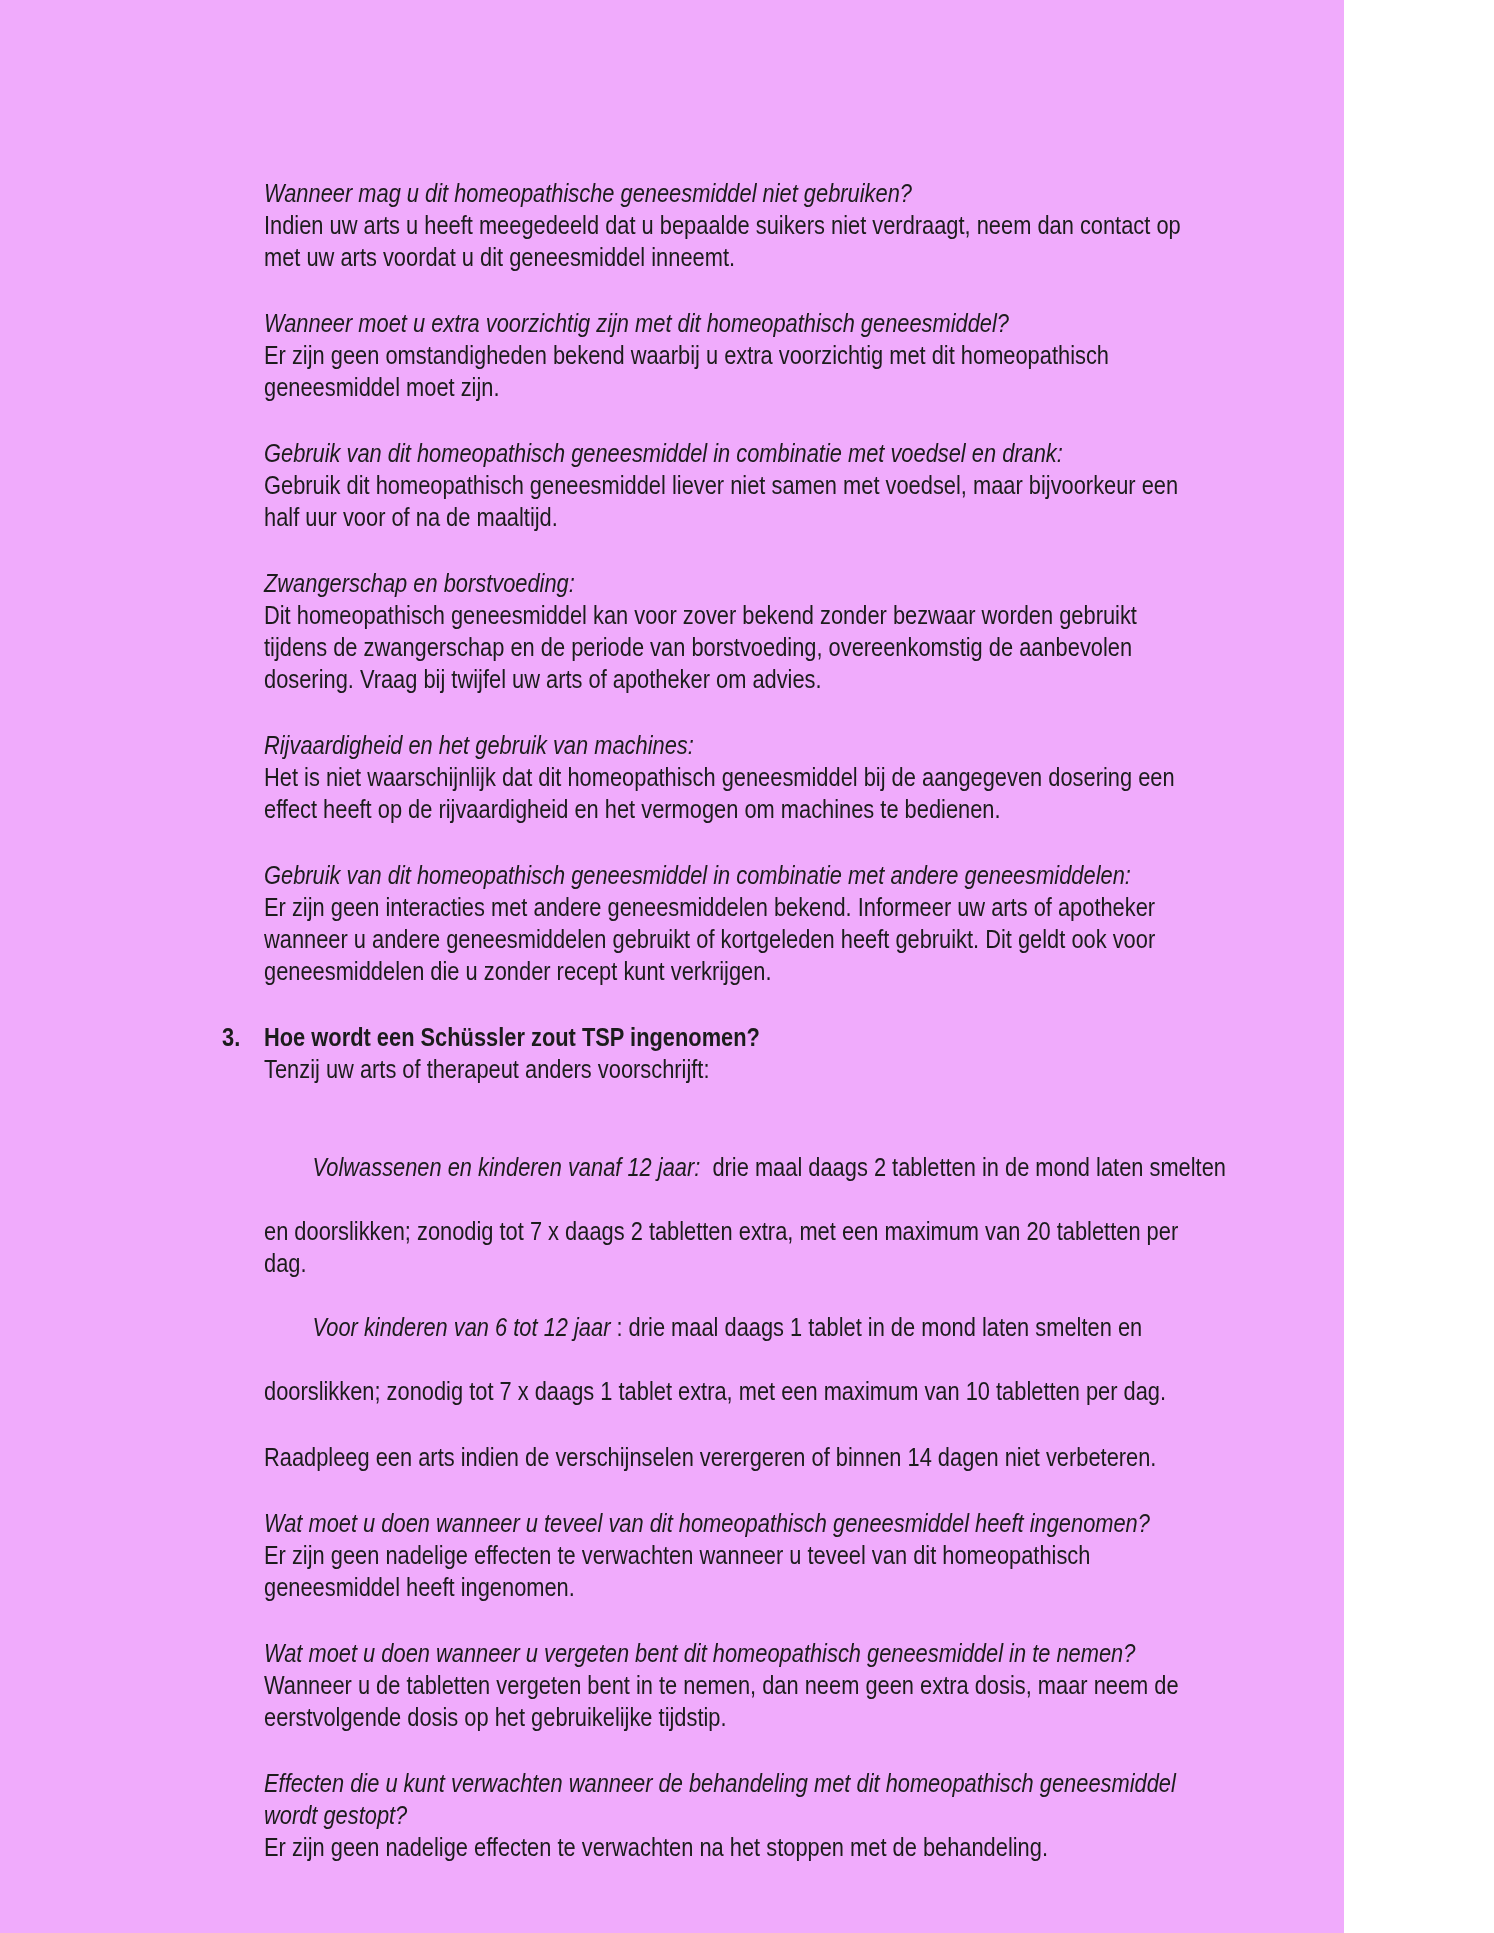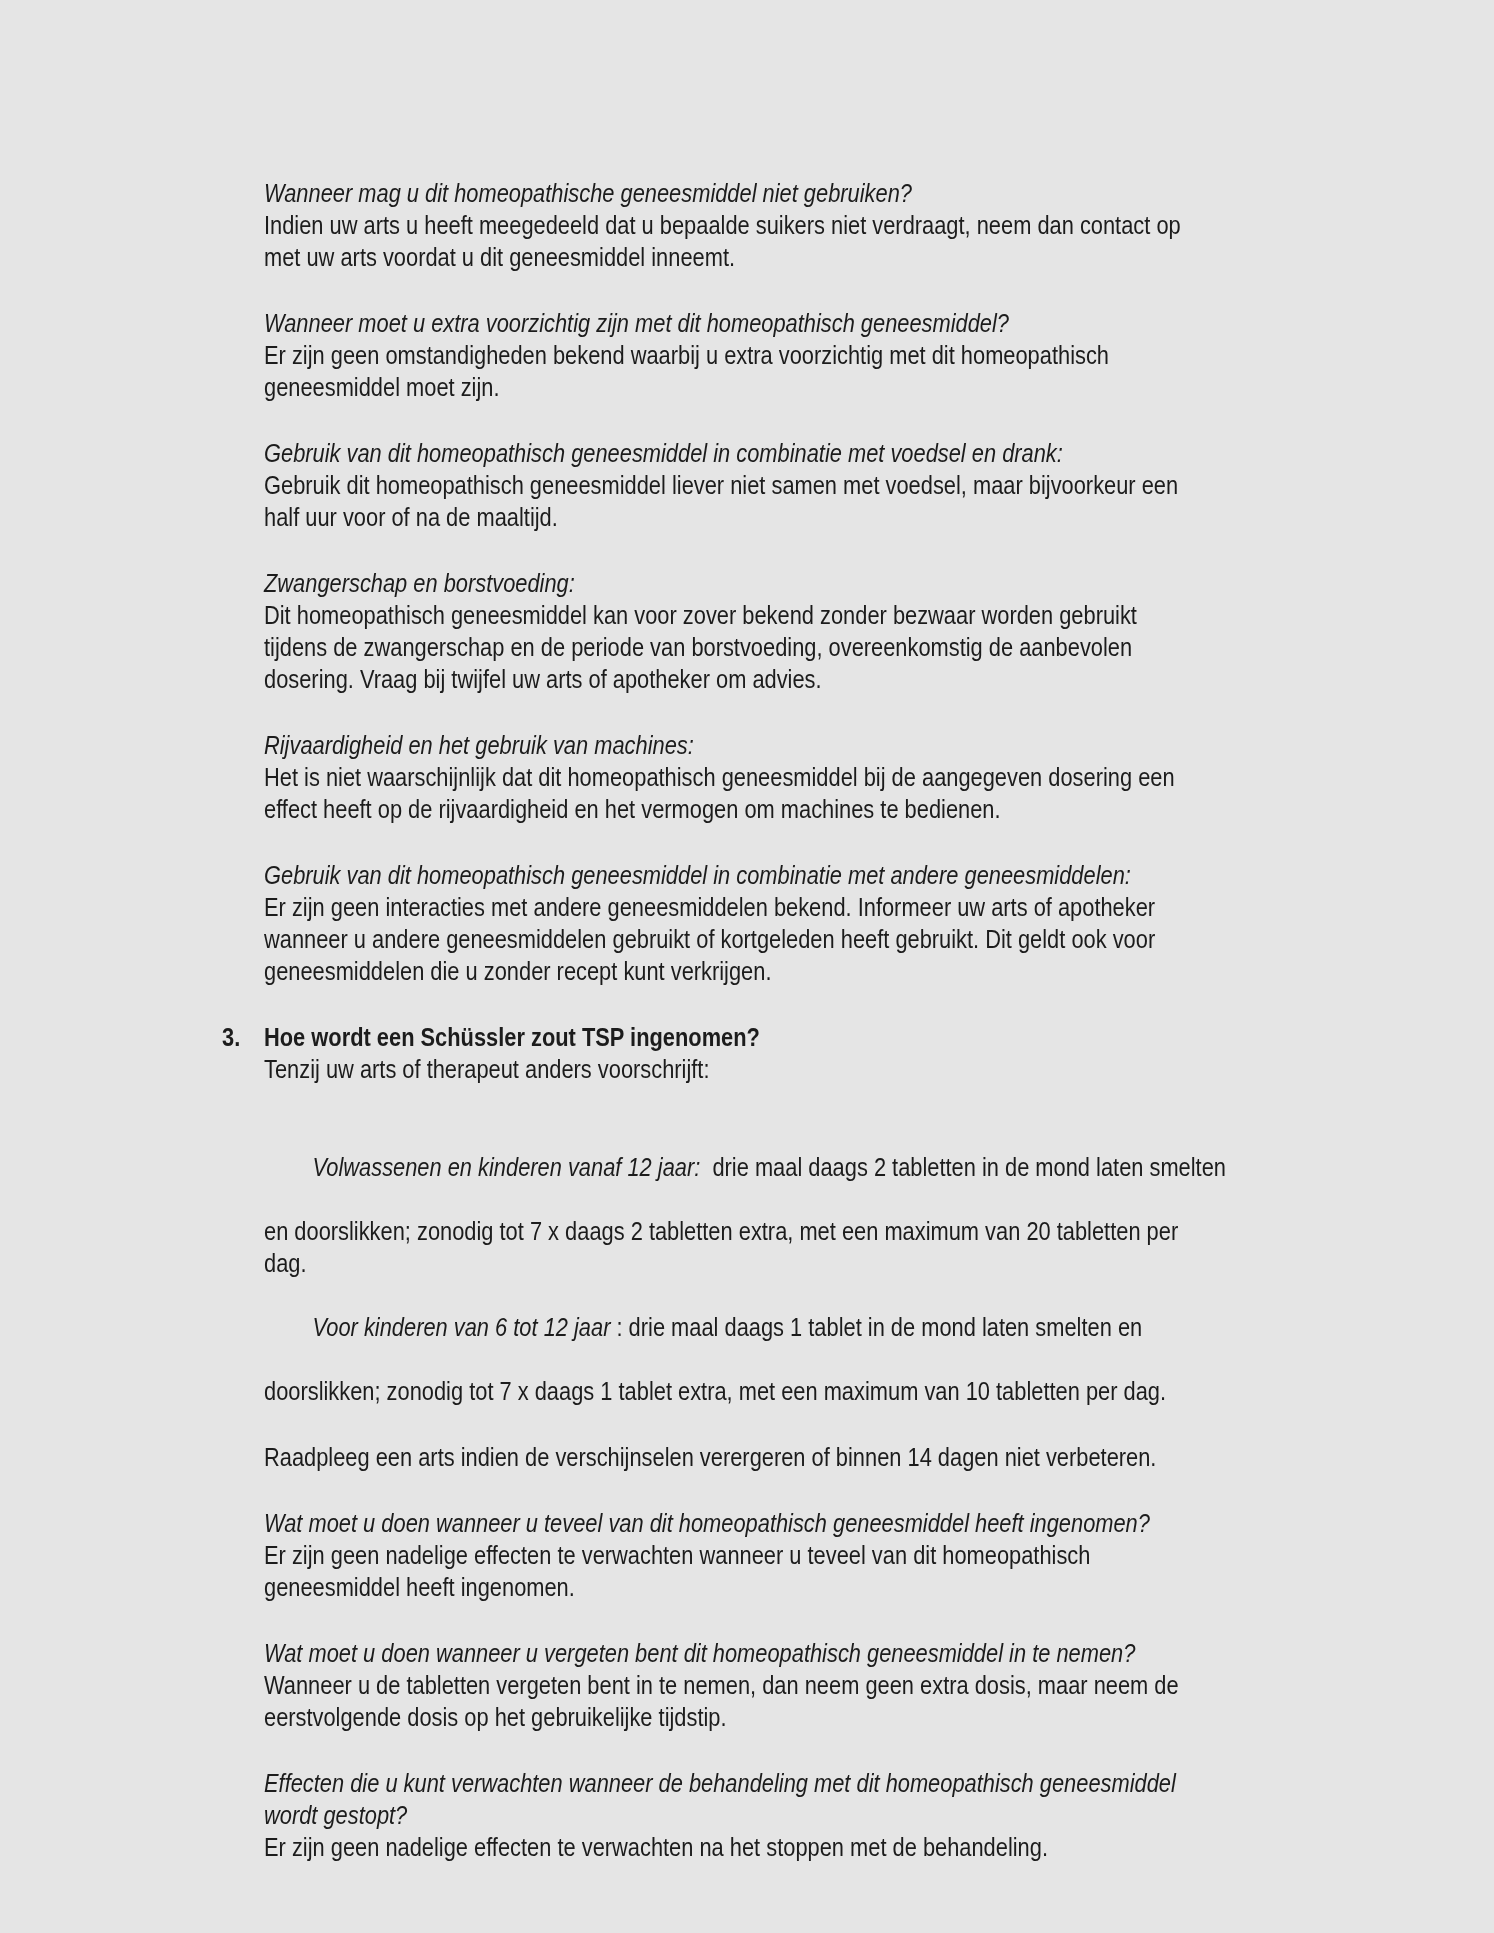--- a/index.html
+++ b/index.html
@@ -2,23 +2,23 @@
 <html><head>
 <meta charset="utf-8">
 <style>
   html, body {
     margin: 0;
     padding: 0;
     background: #ffffff;
   }
   .page {
     position: relative;
-    width: 1494px;
+    width: 1344px;
     height: 1933px;
-    background: #e5e5e5;
+    background: #f0abfc;
     overflow: hidden;
     font-family: "Liberation Sans", sans-serif;
     font-size: 26px;
     line-height: 32px;
     color: #1c1c1c;
   }
   
   .content {
     position: absolute;
     left: 264px;

